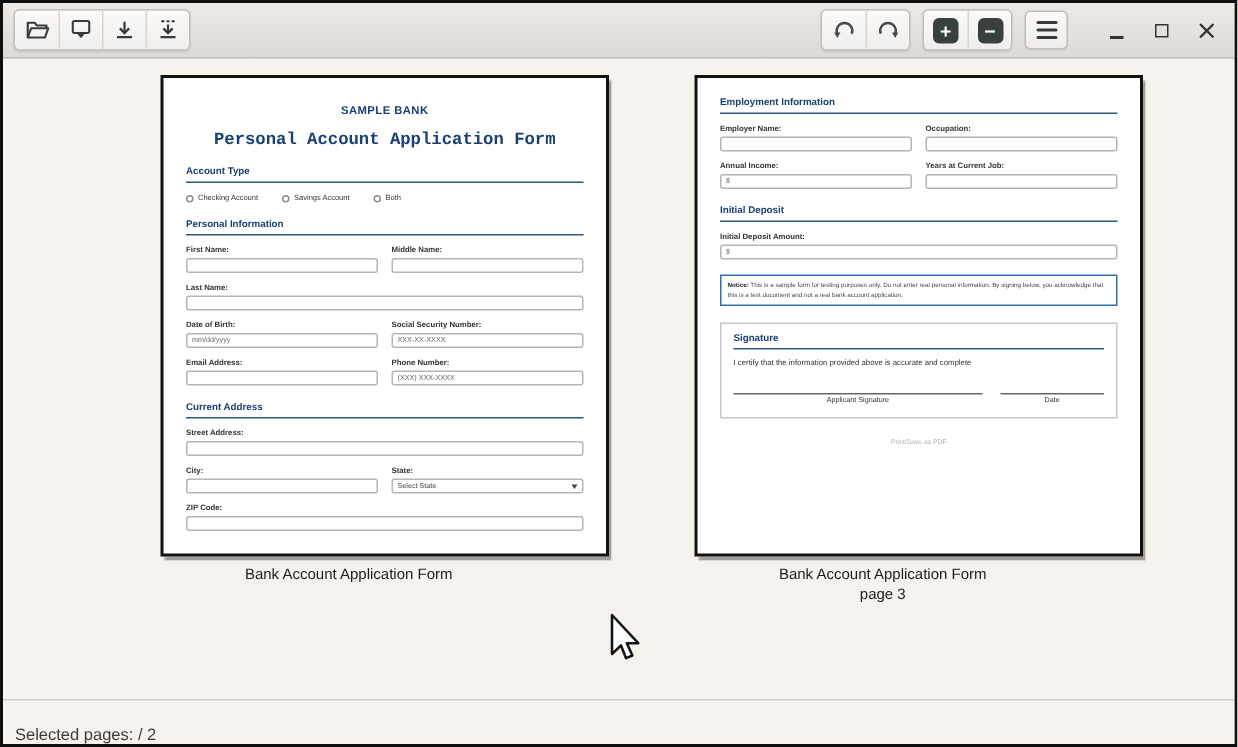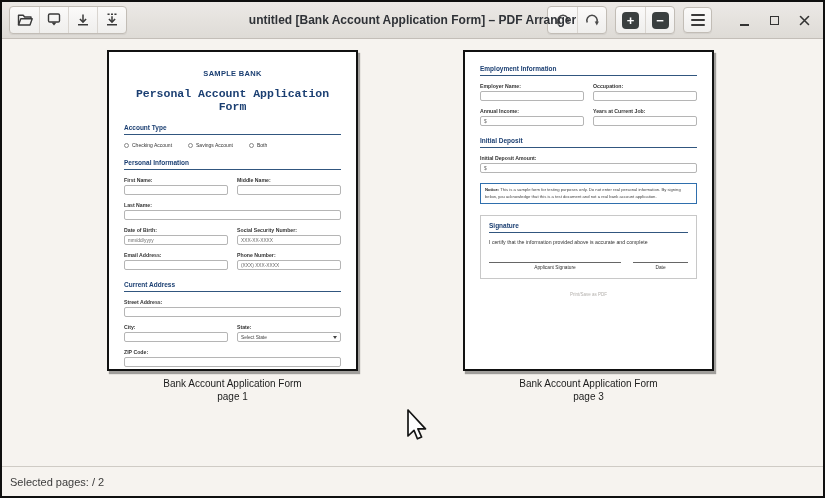--- a/index.html
+++ b/index.html
@@ -49,21 +49,21 @@
   .ctl { width:24px; height:26px; display:flex; align-items:center; justify-content:center; }
   .min-glyph { width:9px; height:2px; background:#333; margin-top:9px; }
   .max-glyph { width:9px; height:9px; border:1.5px solid #333; }
 
   
   .canvas { position:absolute; top:38px; left:0; right:0; bottom:30px; background:#f6f3ef; }
   .thumb-wrap { position:absolute; width:251px; text-align:center; }
   .thumb-wrap.p1 { left:105px; top:10px; }
   .thumb-wrap.p2 { left:461px; top:10px; }
   .thumb-box {
-    width:251px; height:321px; background:#fff;
+    width:299px; height:321px; background:#fff;
     border:2.5px solid #111; box-shadow:2px 3px 1px rgba(0,0,0,.35);
     padding:13px 15px; text-align:left; overflow:hidden; cursor:default;
   }
   .caption { margin-top:6px; font-size:10px; color:#1c1c1c; line-height:13px; }
 
   
   .bank-name { font-size:7.5px; font-weight:700; color:#1b3f72; text-align:center; margin-top:4px; letter-spacing:.3px; }
   .form-title { font-size:11.5px; font-weight:700; color:#1b3f72; text-align:center; margin-top:9px;font-family:Liberation Mono, monospace; }
   .sech {
     font-size:6.5px; font-weight:700; color:#1b3f72;
@@ -94,21 +94,21 @@
   .certify { font-size:5.2px; color:#333; margin-top:6px; }
   .sigrow { display:flex; gap:12px; margin-top:17px; align-items:flex-end; }
   .sigline { flex:2.4; border-top:1px solid #666; text-align:center; font-size:4.8px; color:#333; padding-top:2px; }
   .dateline { flex:1; border-top:1px solid #666; text-align:center; font-size:4.8px; color:#333; padding-top:2px; }
   .print-link { text-align:center; font-size:4.5px; color:#b3b0ac; margin-top:13px; }
 
   
   .statusbar {
     position:absolute; left:0; right:0; bottom:0; height:30px;
     border-top:1px solid #cfcbc5; background:#f6f3ef;
-    display:flex; align-items:center; padding-left:8px;
+    display:flex; align-items:flex-end; padding-left:8px;
     font-size:11px; color:#3c3c3c;
   }
 
   
   .cursor { position:absolute; left:402px; top:368px; pointer-events:none; }
 
   svg { display:block; }
 </style>
 </head>
 <body>
@@ -147,21 +147,20 @@
           <svg width="16" height="16" viewBox="0 0 16 16">
             <path d="M3.5 2.2 H5.6 M7 2.2 H9 M10.4 2.2 H12.5" stroke="#3a3a3a" stroke-width="1.4"></path>
             <path d="M8 4.3 V9.6" stroke="#3a3a3a" stroke-width="1.5"></path>
             <path d="M4.9 6.9 L8 10.1 L11.1 6.9" fill="none" stroke="#3a3a3a" stroke-width="1.5"></path>
             <path d="M3 12.8 H13" stroke="#3a3a3a" stroke-width="1.5"></path>
           </svg>
         </span>
       </div>
     </div>
 
-    <div class="win-title">untitled [Bank Account Application Form] – PDF Arranger</div>
 
     <div class="right-cluster">
       <div class="linked">
         <div class="hb-btn">
           <span>
             <svg width="16" height="16" viewBox="0 0 16 16">
               <path d="M3.2 10.5 A5.2 5.2 0 1 1 12.8 10.5" fill="none" stroke="#4a4a4a" stroke-width="1.6"></path>
               <polygon points="1.1,9.6 5.3,9.6 3.2,13.4" fill="#4a4a4a"></polygon>
             </svg>
           </span>
@@ -287,21 +286,20 @@
             </div>
           </div>
         </div>
         <div class="fcol1">
           <div class="flabel">ZIP Code:</div>
           <div class="inp"></div>
         </div>
       </div>
       <div class="caption">
         <div>Bank Account Application Form</div>
-        <div>page 1</div>
       </div>
     </div>
 
     <div class="thumb-wrap p2">
       <div class="thumb-box">
         <div class="sech mt0">Employment Information</div>
         <div class="frow">
           <div class="fcol">
             <div class="flabel">Employer Name:</div>
             <div class="inp"></div>

